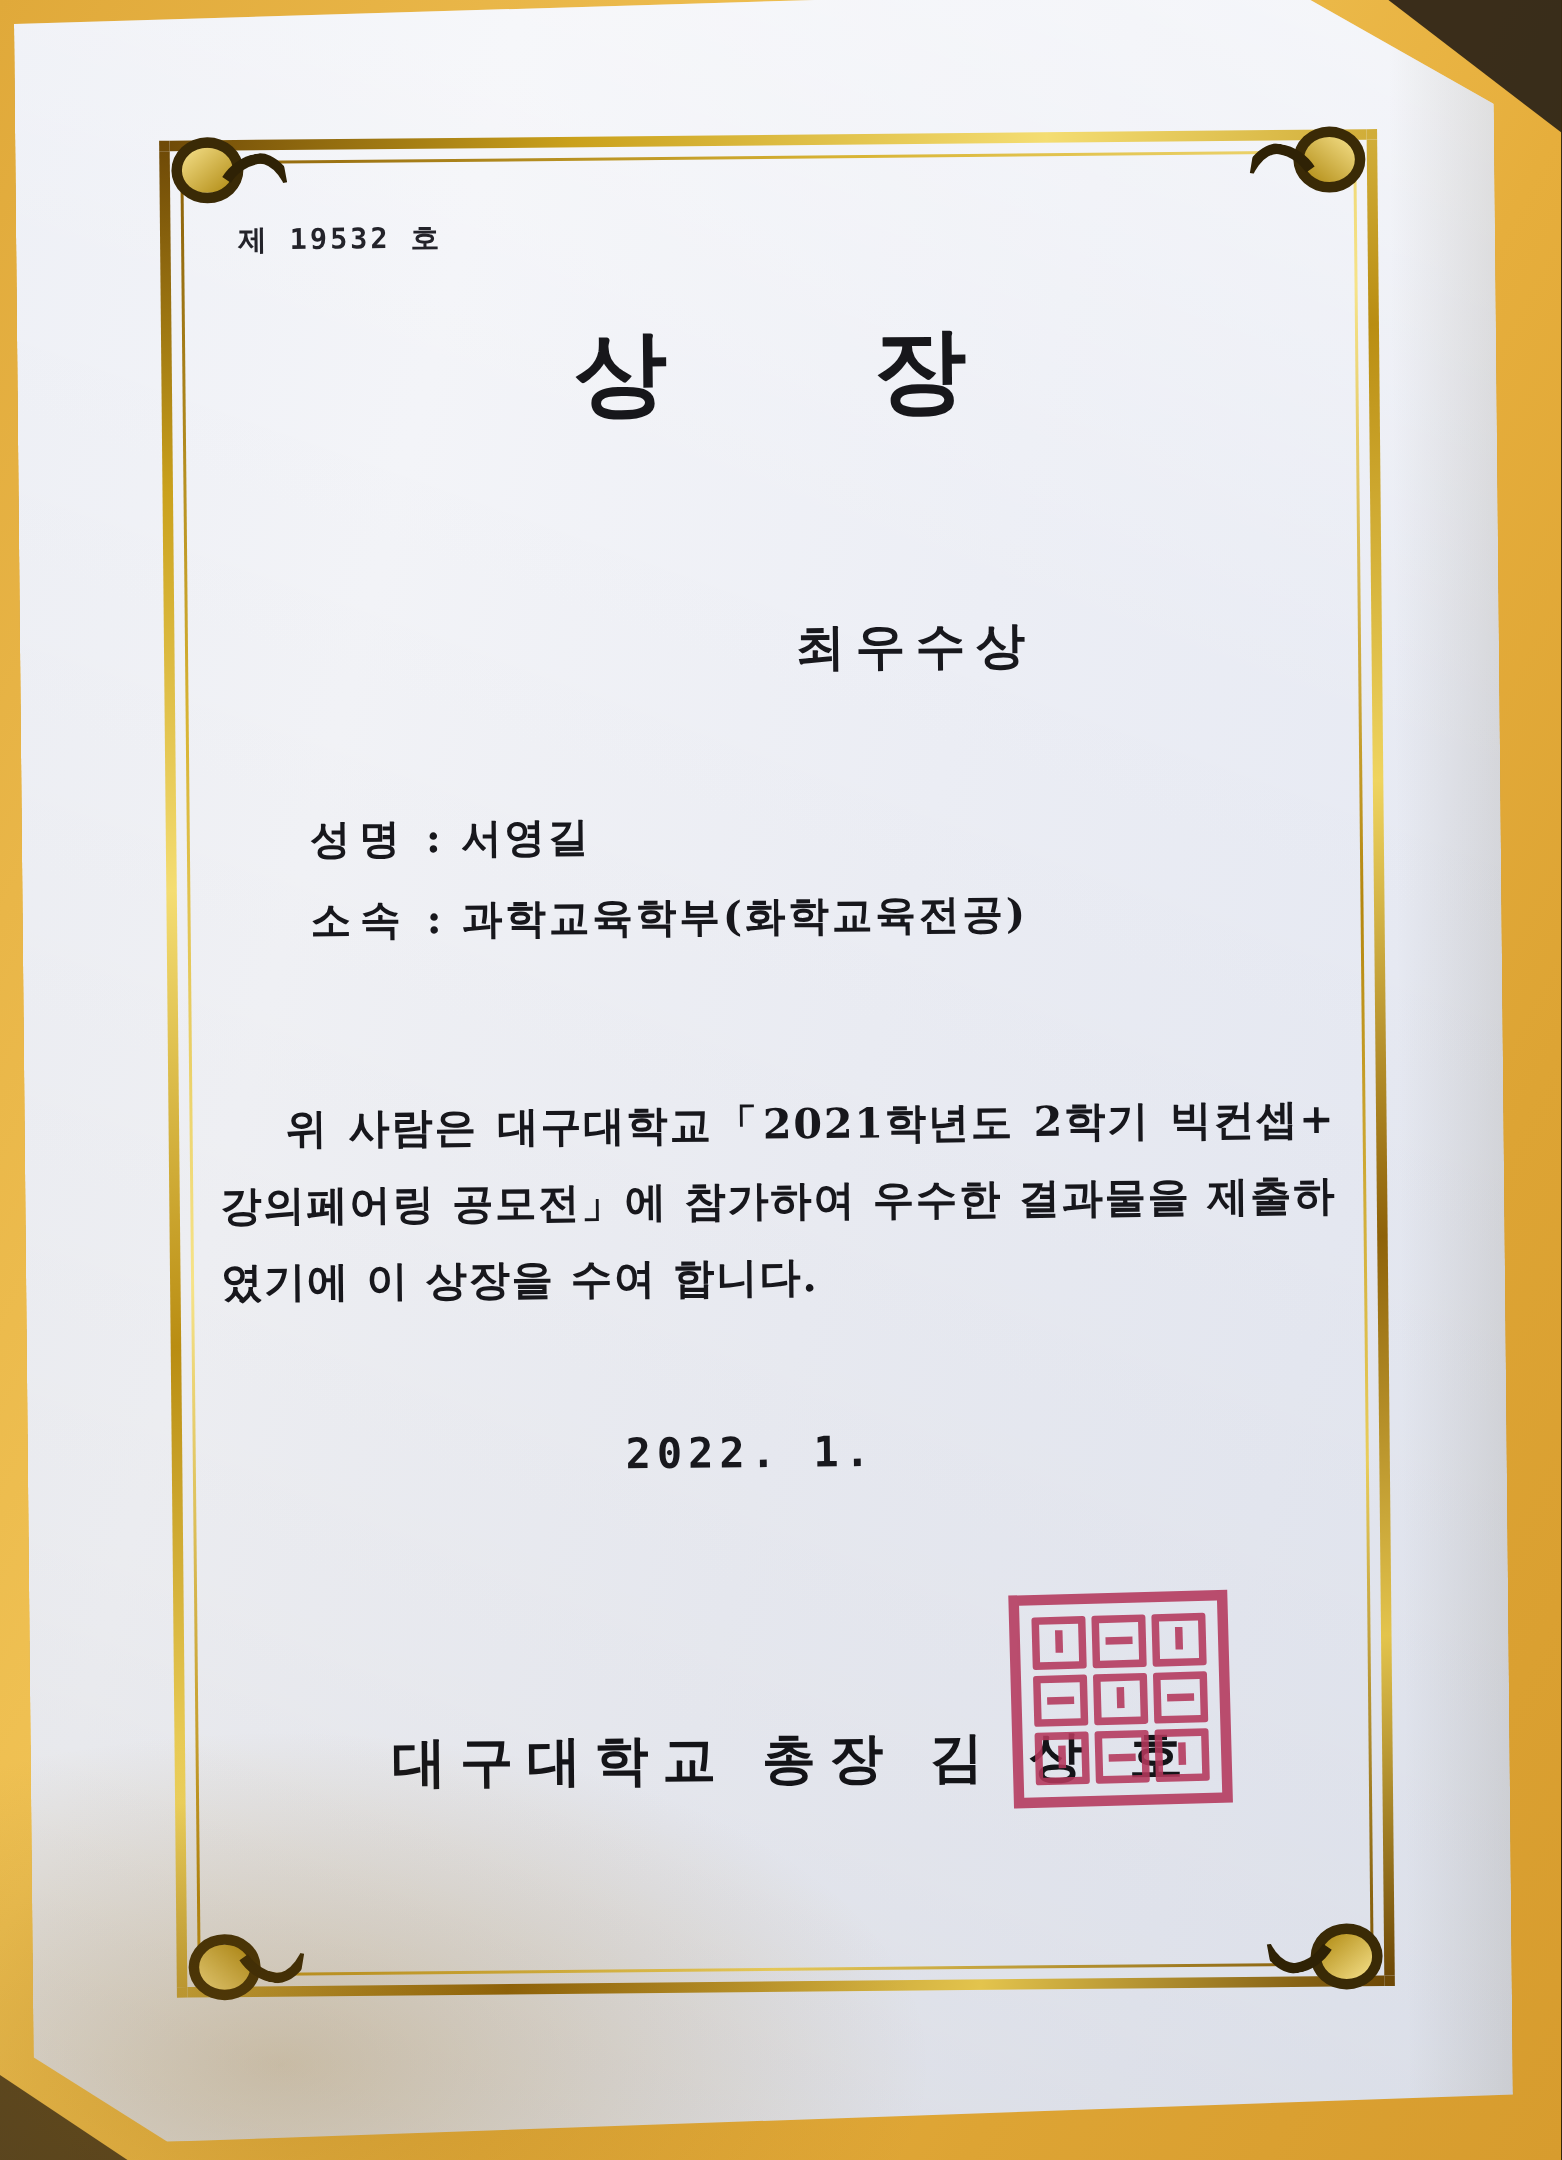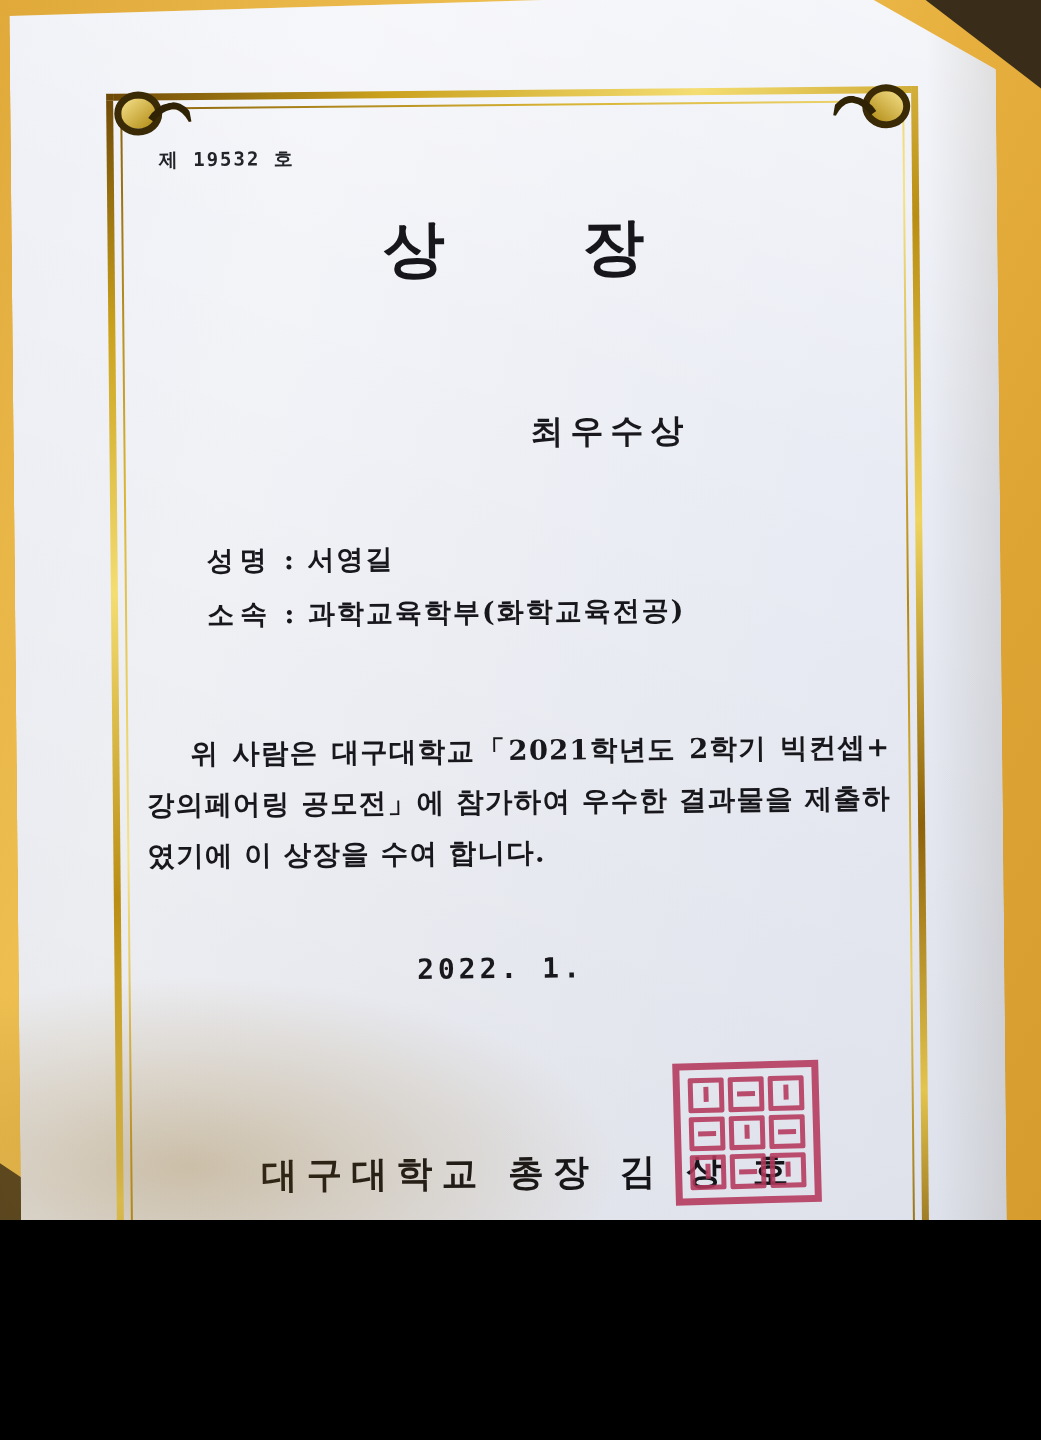--- a/index.html
+++ b/index.html
@@ -11,21 +11,21 @@
     width: 1041px;
     height: 1440px;
     overflow: hidden;
     font-family: "DejaVu Serif", serif;
   }
 
   
   #scene {
     position: relative;
     width: 1041px;
-    height: 1220px;
+    height: 1440px;
     background:
       linear-gradient(118deg, #e0a93a 0%, #e9b648 18%, #f0c254 38%, #e6ae3c 60%, #dda434 78%, #d79c2e 100%);
     overflow: hidden;
   }
   
   #scene::after{
     content:"";
     position:absolute;
     left:-10%; bottom:-6%;
     width:70%; height:26%;

